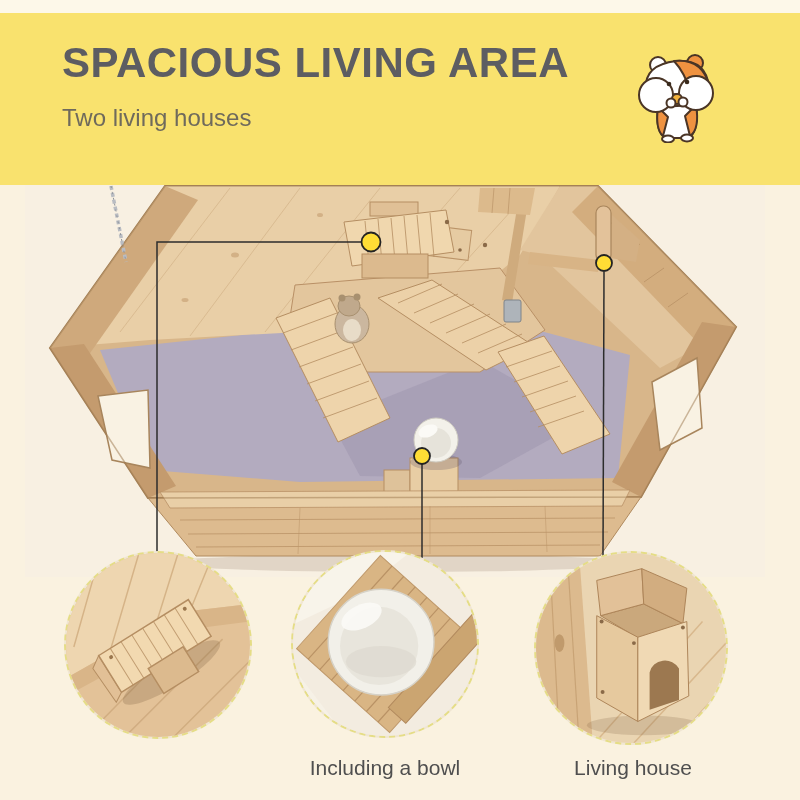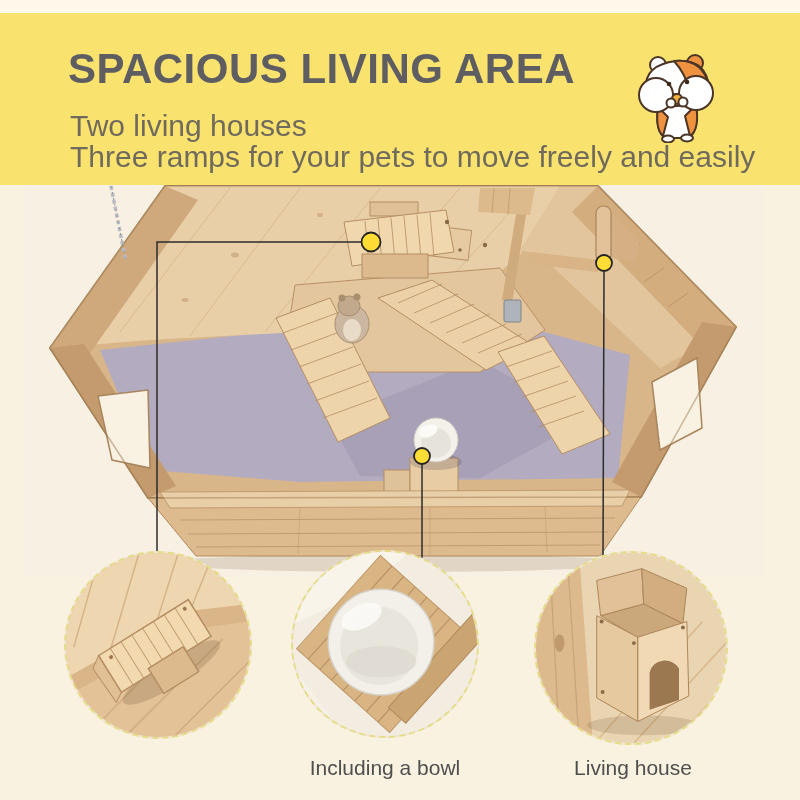--- a/index.html
+++ b/index.html
@@ -4,26 +4,26 @@
 <style>
   html,body{margin:0;padding:0;}
   body{
     width:800px;height:800px;overflow:hidden;position:relative;
     background:#faf2e0;
     font-family:"Liberation Sans", sans-serif;
   }
   .top-strip{position:absolute;left:0;top:0;width:800px;height:13px;background:#fdf8e9;}
   .banner{position:absolute;left:0;top:13px;width:800px;height:172px;background:#f9e26e;}
   .banner h1{
-    position:absolute;left:62px;top:26px;margin:6px;
+    position:absolute;left:62px;top:26px;margin:0;
     font-size:42px;font-weight:700;letter-spacing:.5px;color:#5d5d62;
   }
   .banner .sub{
-    position:absolute;left:62px;margin:8px;
-    font-size:30px;color:#6f6a5c;line-height:30px;
+    position:absolute;left:62px;margin:0;
+    font-size:24px;color:#6f6a5c;line-height:30px;
   }
   .banner .sub.l1{top:90px;}
   .banner .sub.l2{top:121px;}
   .mascot{position:absolute;left:632px;top:34px;width:92px;height:96px;}
   .photo{position:absolute;left:0;top:185px;width:800px;height:405px;}
   .detail{
     position:absolute;border-radius:50%;border:2px dashed #e5dd86;
     box-sizing:border-box;overflow:hidden;background:#f0e6d2;
   }
   .detail svg{display:block;width:100%;height:100%;}
@@ -40,21 +40,20 @@
   .caption span{display:block;}
 </style>
 </head>
 <body>
 
 <div class="top-strip"></div>
 
 <header class="banner">
   <h1>SPACIOUS LIVING AREA</h1>
   <p class="sub l1">Two living houses</p>
-  <p class="sub l2">Three ramps for your pets to move freely and easily</p>
 
   <svg class="mascot" viewBox="0 0 92 96">
     <g stroke="#4a3526" stroke-width="2" stroke-linejoin="round">
       <circle cx="26" cy="18" r="8" fill="#ffffff"></circle>
       <circle cx="63" cy="16" r="8" fill="#ef9240"></circle>
       <path d="M14,42 Q12,18 44,14 Q74,12 77,40 L60,46 L30,48 Z" fill="#ffffff"></path>
       <path d="M42,14 Q70,11 77,38 L58,44 Q53,26 42,14 Z" fill="#ef9240"></path>
       <path d="M26,60 Q23,86 34,91 L56,91 Q67,86 64,58 Z" fill="#ffffff"></path>
       <path d="M26,60 Q23,82 31,89 L36,70 Z" fill="#ef9240"></path>
       <path d="M64,58 Q68,82 58,89 L53,69 Z" fill="#ef9240"></path>

